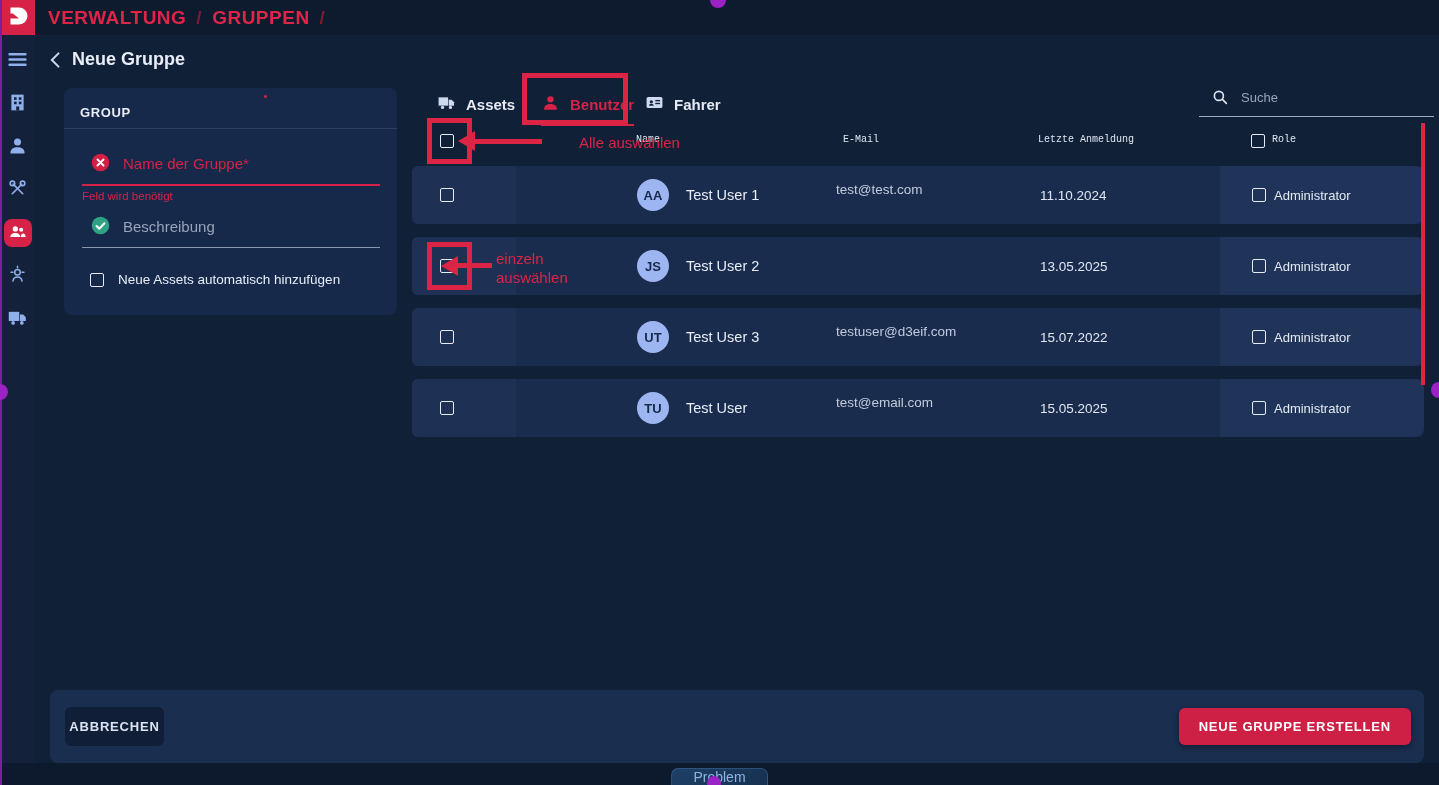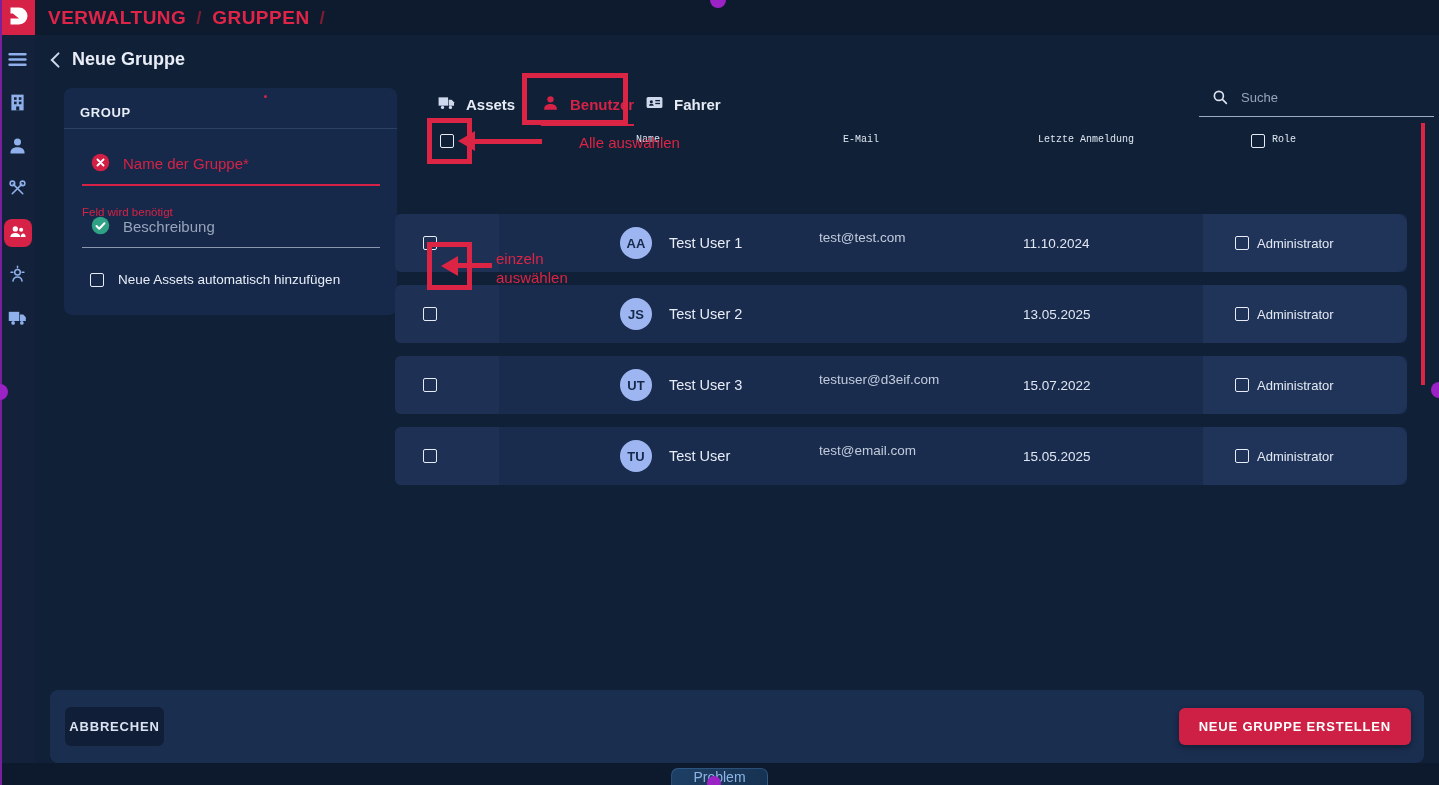--- a/index.html
+++ b/index.html
@@ -54,21 +54,21 @@
   
   .search-ico { position:absolute; left:1211px; top:88px; width:18px; height:18px; color:#dbe3f2; }
   .search-ico svg { width:18px; height:18px; }
   .search-input { position:absolute; left:1241px; top:85px; width:170px; height:24px; background:transparent; border:none; outline:none; color:#e8edf7; font-size:13px; font-family:"Liberation Sans", sans-serif; }
   .search-input::placeholder { color:#98a4ba; opacity:1; }
   .search-underline { position:absolute; left:1199px; top:116px; width:235px; height:1px; background:#9fabbf; }
 
   
   .thead-cell { position:absolute; top:134px; font-size:10px; color:#dfe6f2;font-family:Liberation Mono, monospace; }
   .thead-cb { position:absolute; top:134px; }
-  .row { position:absolute; left:395px; width:1012px; height:58px; background:#1a2c4e; border-radius:6px; cursor:pointer;margin-top:48px; }
+  .row { position:absolute; left:412px; width:1012px; height:58px; background:#1a2c4e; border-radius:6px; cursor:pointer; }
   .row-checkcell { position:absolute; left:0; top:0; width:104px; height:58px; background:#1e3154; border-radius:6px 0 0 6px; }
   .row-checkcell .cb { position:absolute; left:28px; top:22px; }
   .avatar { position:absolute; left:225px; top:13px; width:32px; height:32px; border-radius:50%; background:#9db6f1; color:#16294a; font-size:13px; font-weight:bold; display:flex; align-items:center; justify-content:center; }
   .cell-name { position:absolute; left:274px; top:0; height:58px; display:flex; align-items:center; font-size:14.5px; color:#e8edf7; }
   .cell-email { position:absolute; left:424px; top:0; height:46px; display:flex; align-items:center; font-size:13.5px; color:#c2cbdc; }
   .cell-date { position:absolute; left:628px; top:0; height:58px; display:flex; align-items:center; font-size:13.5px; color:#e0e7f2; }
   .cell-role { position:absolute; left:808px; top:0; width:204px; height:58px; background:#20345a; border-radius:0 10px 10px 0; }
   .cell-role .cb { position:absolute; left:32px; top:22px; }
   .role-label { position:absolute; left:54px; top:0; height:58px; display:flex; align-items:center; font-size:13px; color:#e3e9f3; }
 
@@ -182,21 +182,21 @@
     <div class="panel-divider"></div>
 
     <span class="status-ico" style="left:27px; top:65px;">
       <svg viewBox="0 0 24 24">
           <circle cx="12" cy="12" r="11" fill="#d21f44"></circle>
           <path d="M8.2 8.2l7.6 7.6M15.8 8.2l-7.6 7.6" stroke="#ffffff" stroke-width="2.4" stroke-linecap="round"></path>
         </svg>
     </span>
     <span class="f-label error" style="left:59px; top:67px;">Name der Gruppe*</span>
     <div class="f-underline red" style="top:96px;"></div>
-    <div class="f-error-msg" style="top:102px;margin-top:16px;">Feld wird benötigt</div>
+    <div class="f-error-msg" style="top:102px;">Feld wird benötigt</div>
 
     <span class="status-ico" style="left:27px; top:128px;">
       <svg viewBox="0 0 24 24">
           <circle cx="12" cy="12" r="11" fill="#2fa184"></circle>
           <path d="M7 12.6l3.4 3.4L17 9.2" stroke="#ffffff" stroke-width="2.6" fill="none" stroke-linecap="round" stroke-linejoin="round"></path>
         </svg>
     </span>
     <span class="f-label muted" style="left:59px; top:130px;">Beschreibung</span>
     <div class="f-underline gray" style="top:159px;"></div>
 

